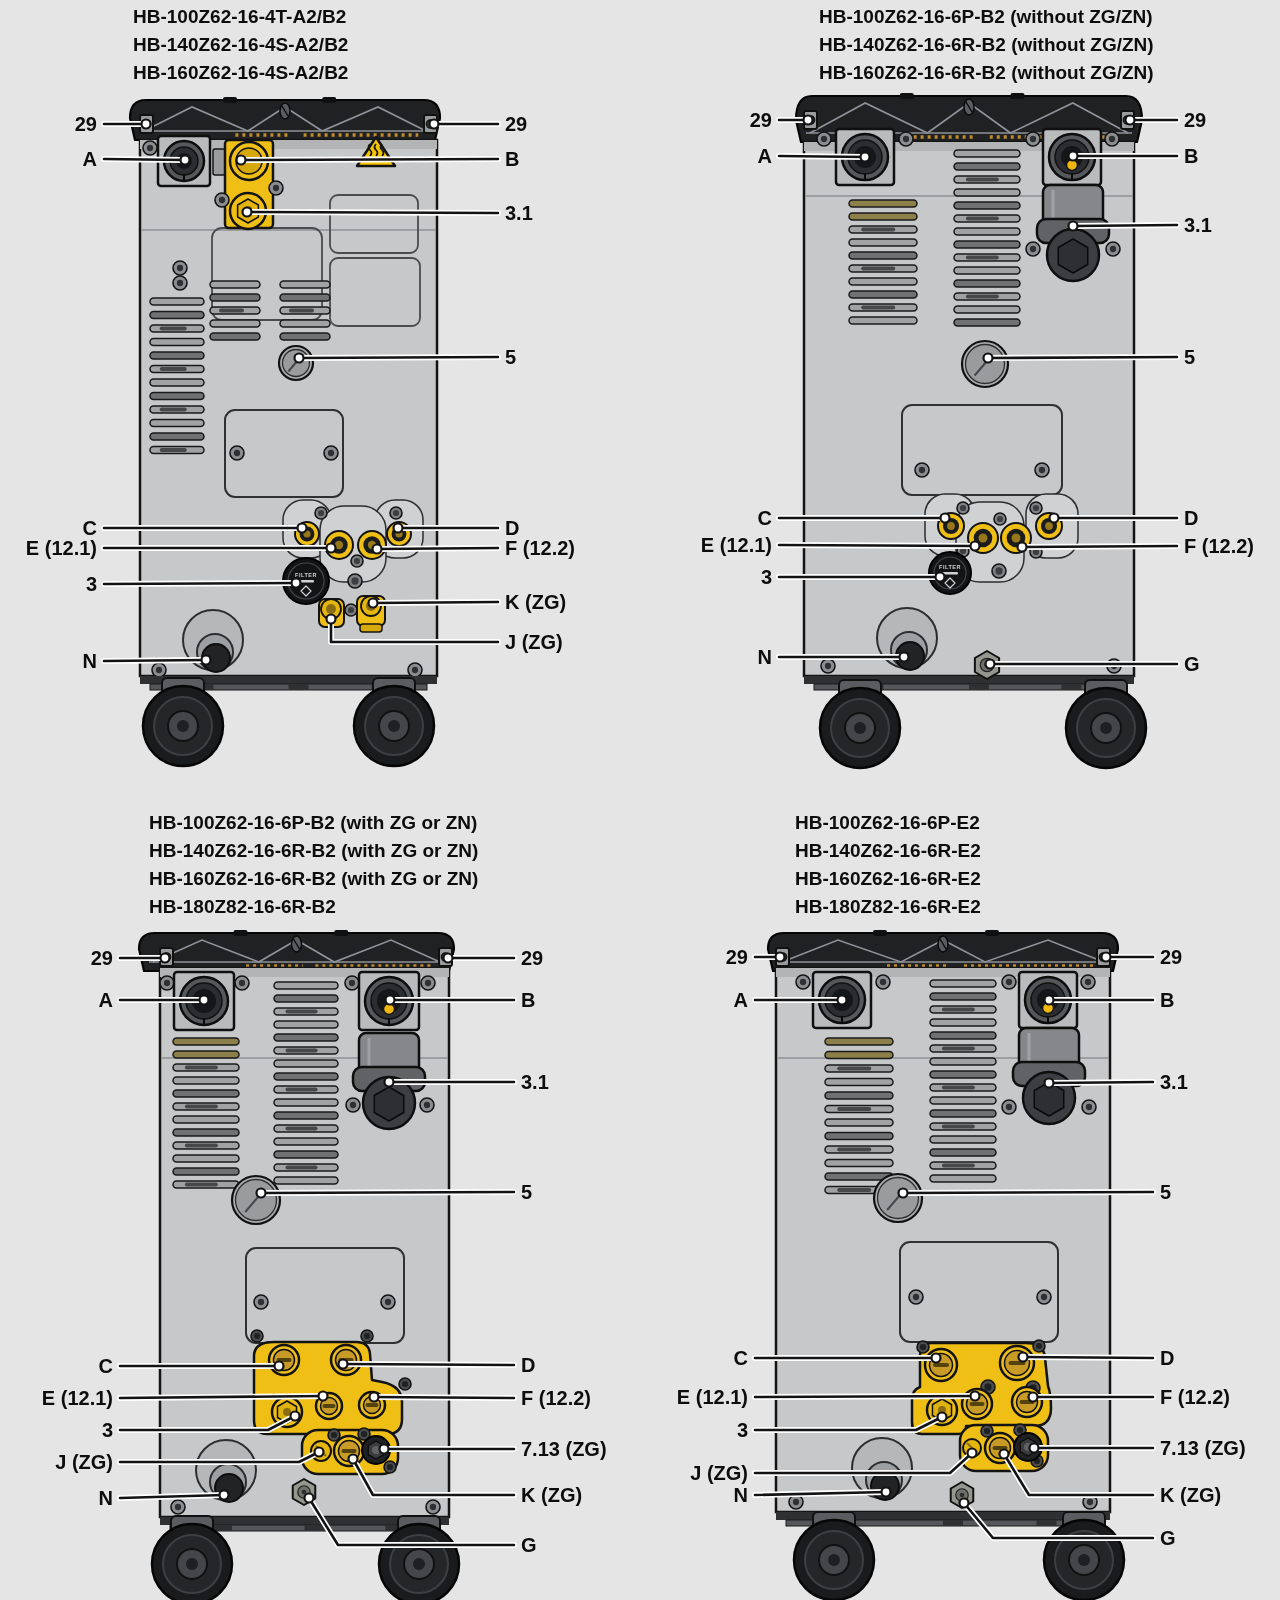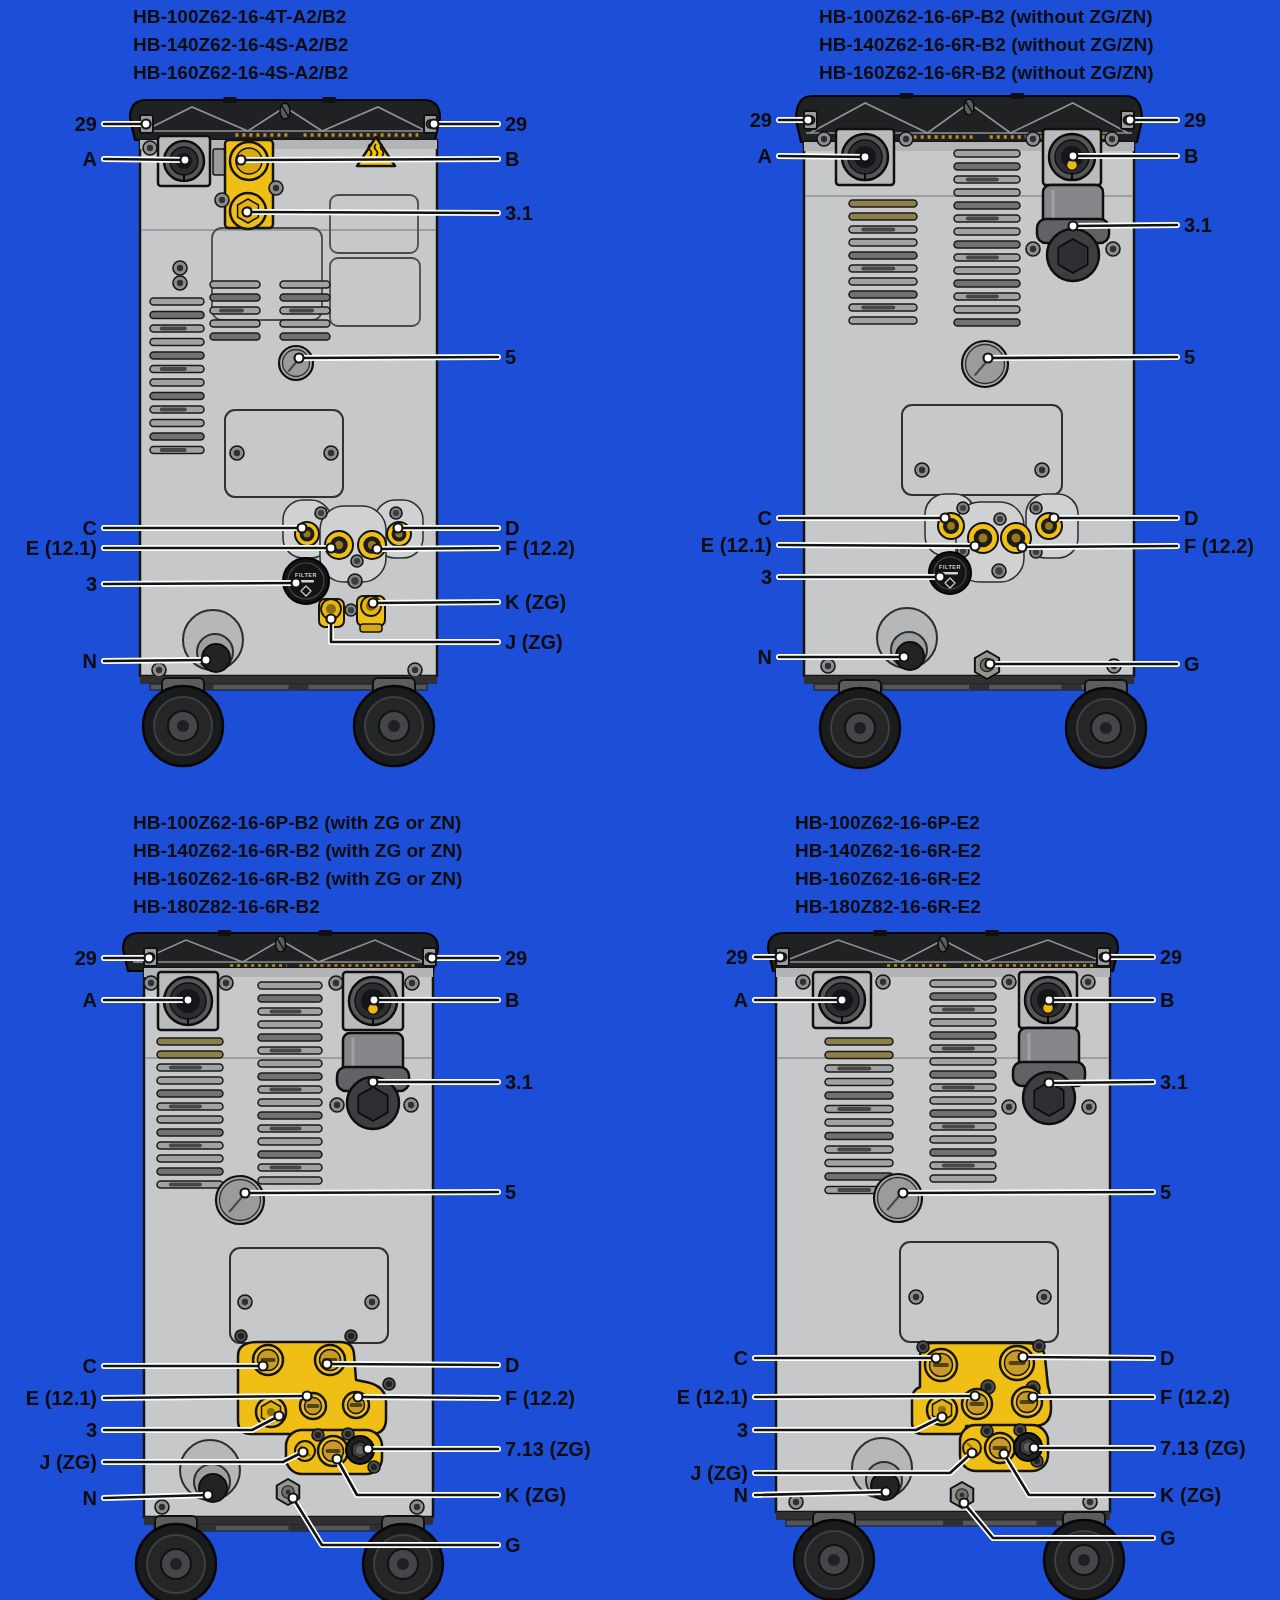--- a/index.html
+++ b/index.html
@@ -1,16 +1,16 @@
 <!DOCTYPE html>
 <html><head>
 <meta charset="utf-8">
 <style>
   html,body{margin:0;padding:0;background:#ffffff;}
-  #stage{position:relative;width:1280px;height:1600px;background:#1d4ed8;overflow:hidden;
+  #stage{position:relative;width:1280px;height:1600px;background:#e5e5e5;overflow:hidden;
          font-family:"Liberation Sans",sans-serif;}
   .panel{position:absolute;}
   svg{display:block;}
   text{font-family:"Liberation Sans","DejaVu Sans",sans-serif;}
 </style>
 </head>
 <body>
 
 <div id="stage">
   <div class="panel" style="left:0;top:0;width:640px;height:790px">
@@ -628,21 +628,21 @@
           </g>
           <g>
             <polyline points="533,664 346,664" fill="none" stroke="#ffffff" stroke-width="6" stroke-linejoin="round" stroke-linecap="round"></polyline>
             <polyline points="533,664 346,664" fill="none" stroke="#131313" stroke-width="2.6" stroke-linejoin="round" stroke-linecap="round"></polyline>
             <circle cx="346" cy="664" r="4.5" fill="#ffffff" stroke="#131313" stroke-width="2.2"></circle>
             <text x="540" y="671" font-size="20" text-anchor="start" fill="#0d0d0d" font-weight="bold">G</text>
           </g>
         </g>
       </svg>
   </div>
-  <div class="panel" style="left:0;top:790px;width:640px;height:810px">
+  <div class="panel" style="left:16px;top:790px;width:640px;height:810px">
     <svg id="svg-p3" width="640" height="810" viewBox="0 0 640 810">
         <g>
           <text x="133" y="39" font-size="19" text-anchor="start" fill="#0d0d0d" font-weight="bold">HB-100Z62-16-6P-B2 (with ZG or ZN)</text>
           <text x="133" y="67" font-size="19" text-anchor="start" fill="#0d0d0d" font-weight="bold">HB-140Z62-16-6R-B2 (with ZG or ZN)</text>
           <text x="133" y="95" font-size="19" text-anchor="start" fill="#0d0d0d" font-weight="bold">HB-160Z62-16-6R-B2 (with ZG or ZN)</text>
           <text x="133" y="123" font-size="19" text-anchor="start" fill="#0d0d0d" font-weight="bold">HB-180Z82-16-6R-B2</text>
         </g>
         <g>
           <path d="M128,181 L123,159 Q123,143 139,143 L422,143 Q438,143 438,159 L433,181 Z" fill="#1f2123" stroke="#050505" stroke-width="2.2" stroke-linejoin="round"></path>
           <rect x="217.5" y="140" width="14" height="6" rx="2" fill="#0f1011" stroke="none" stroke-width="0"></rect>

